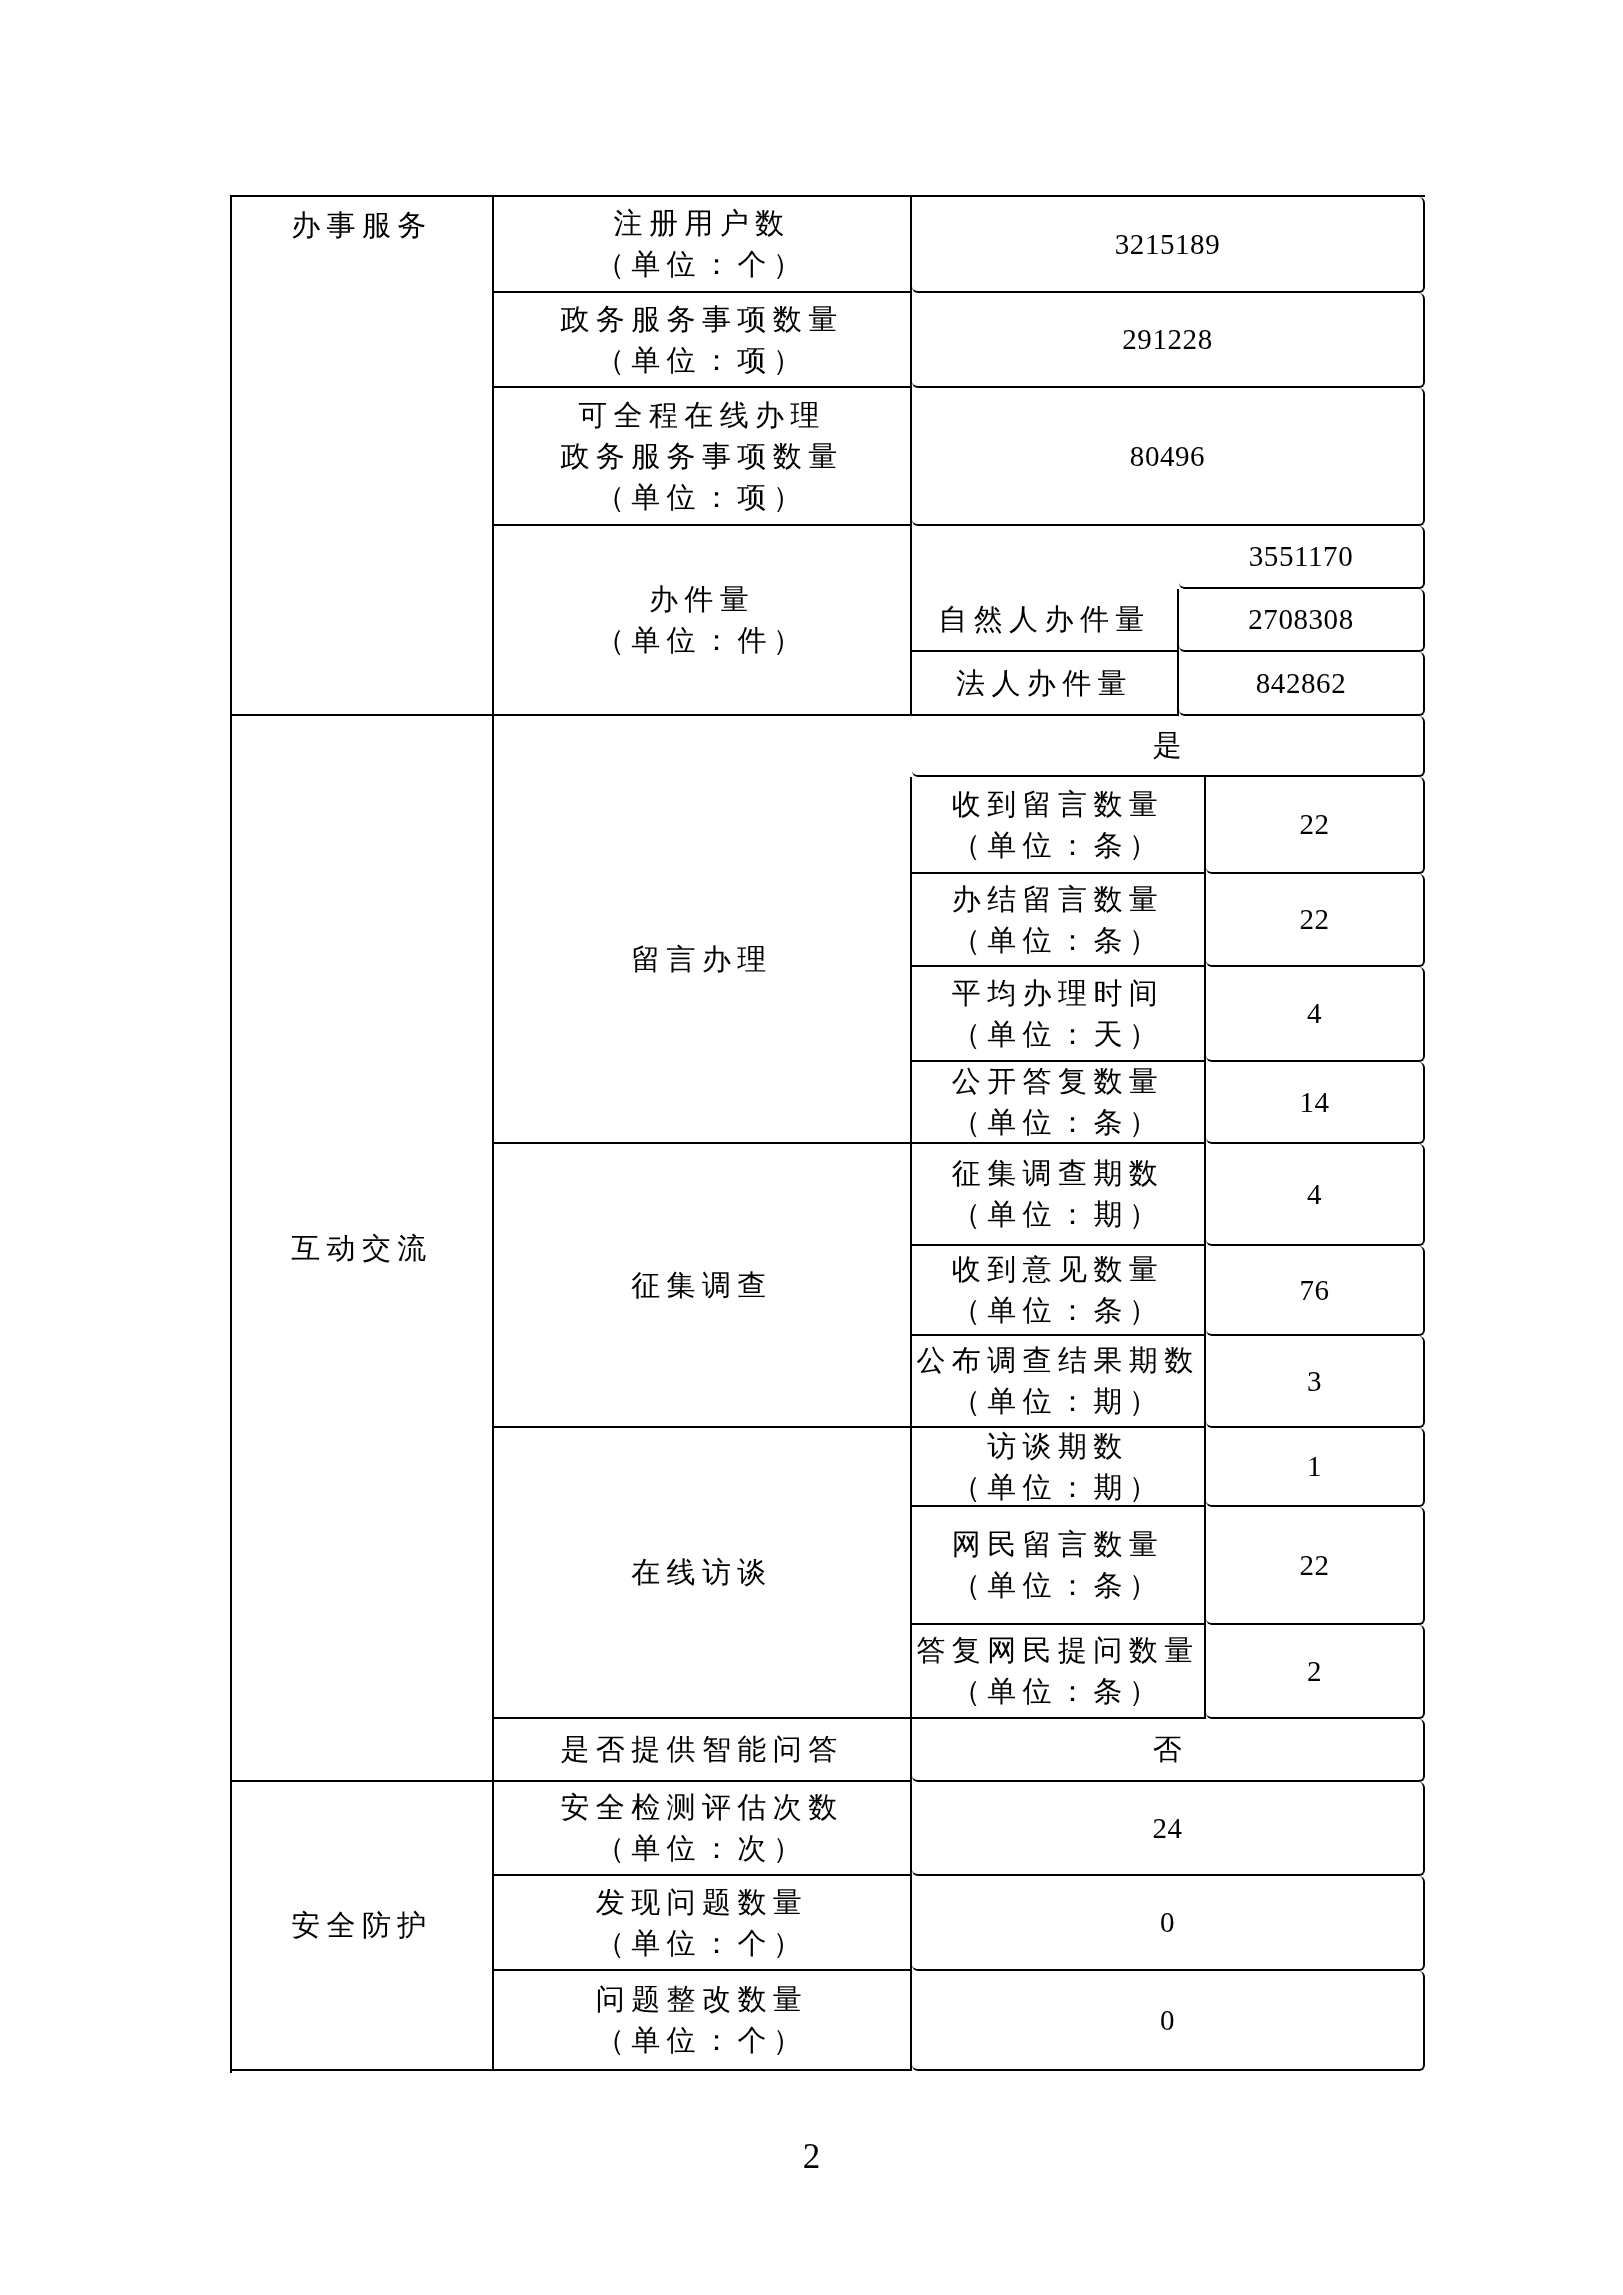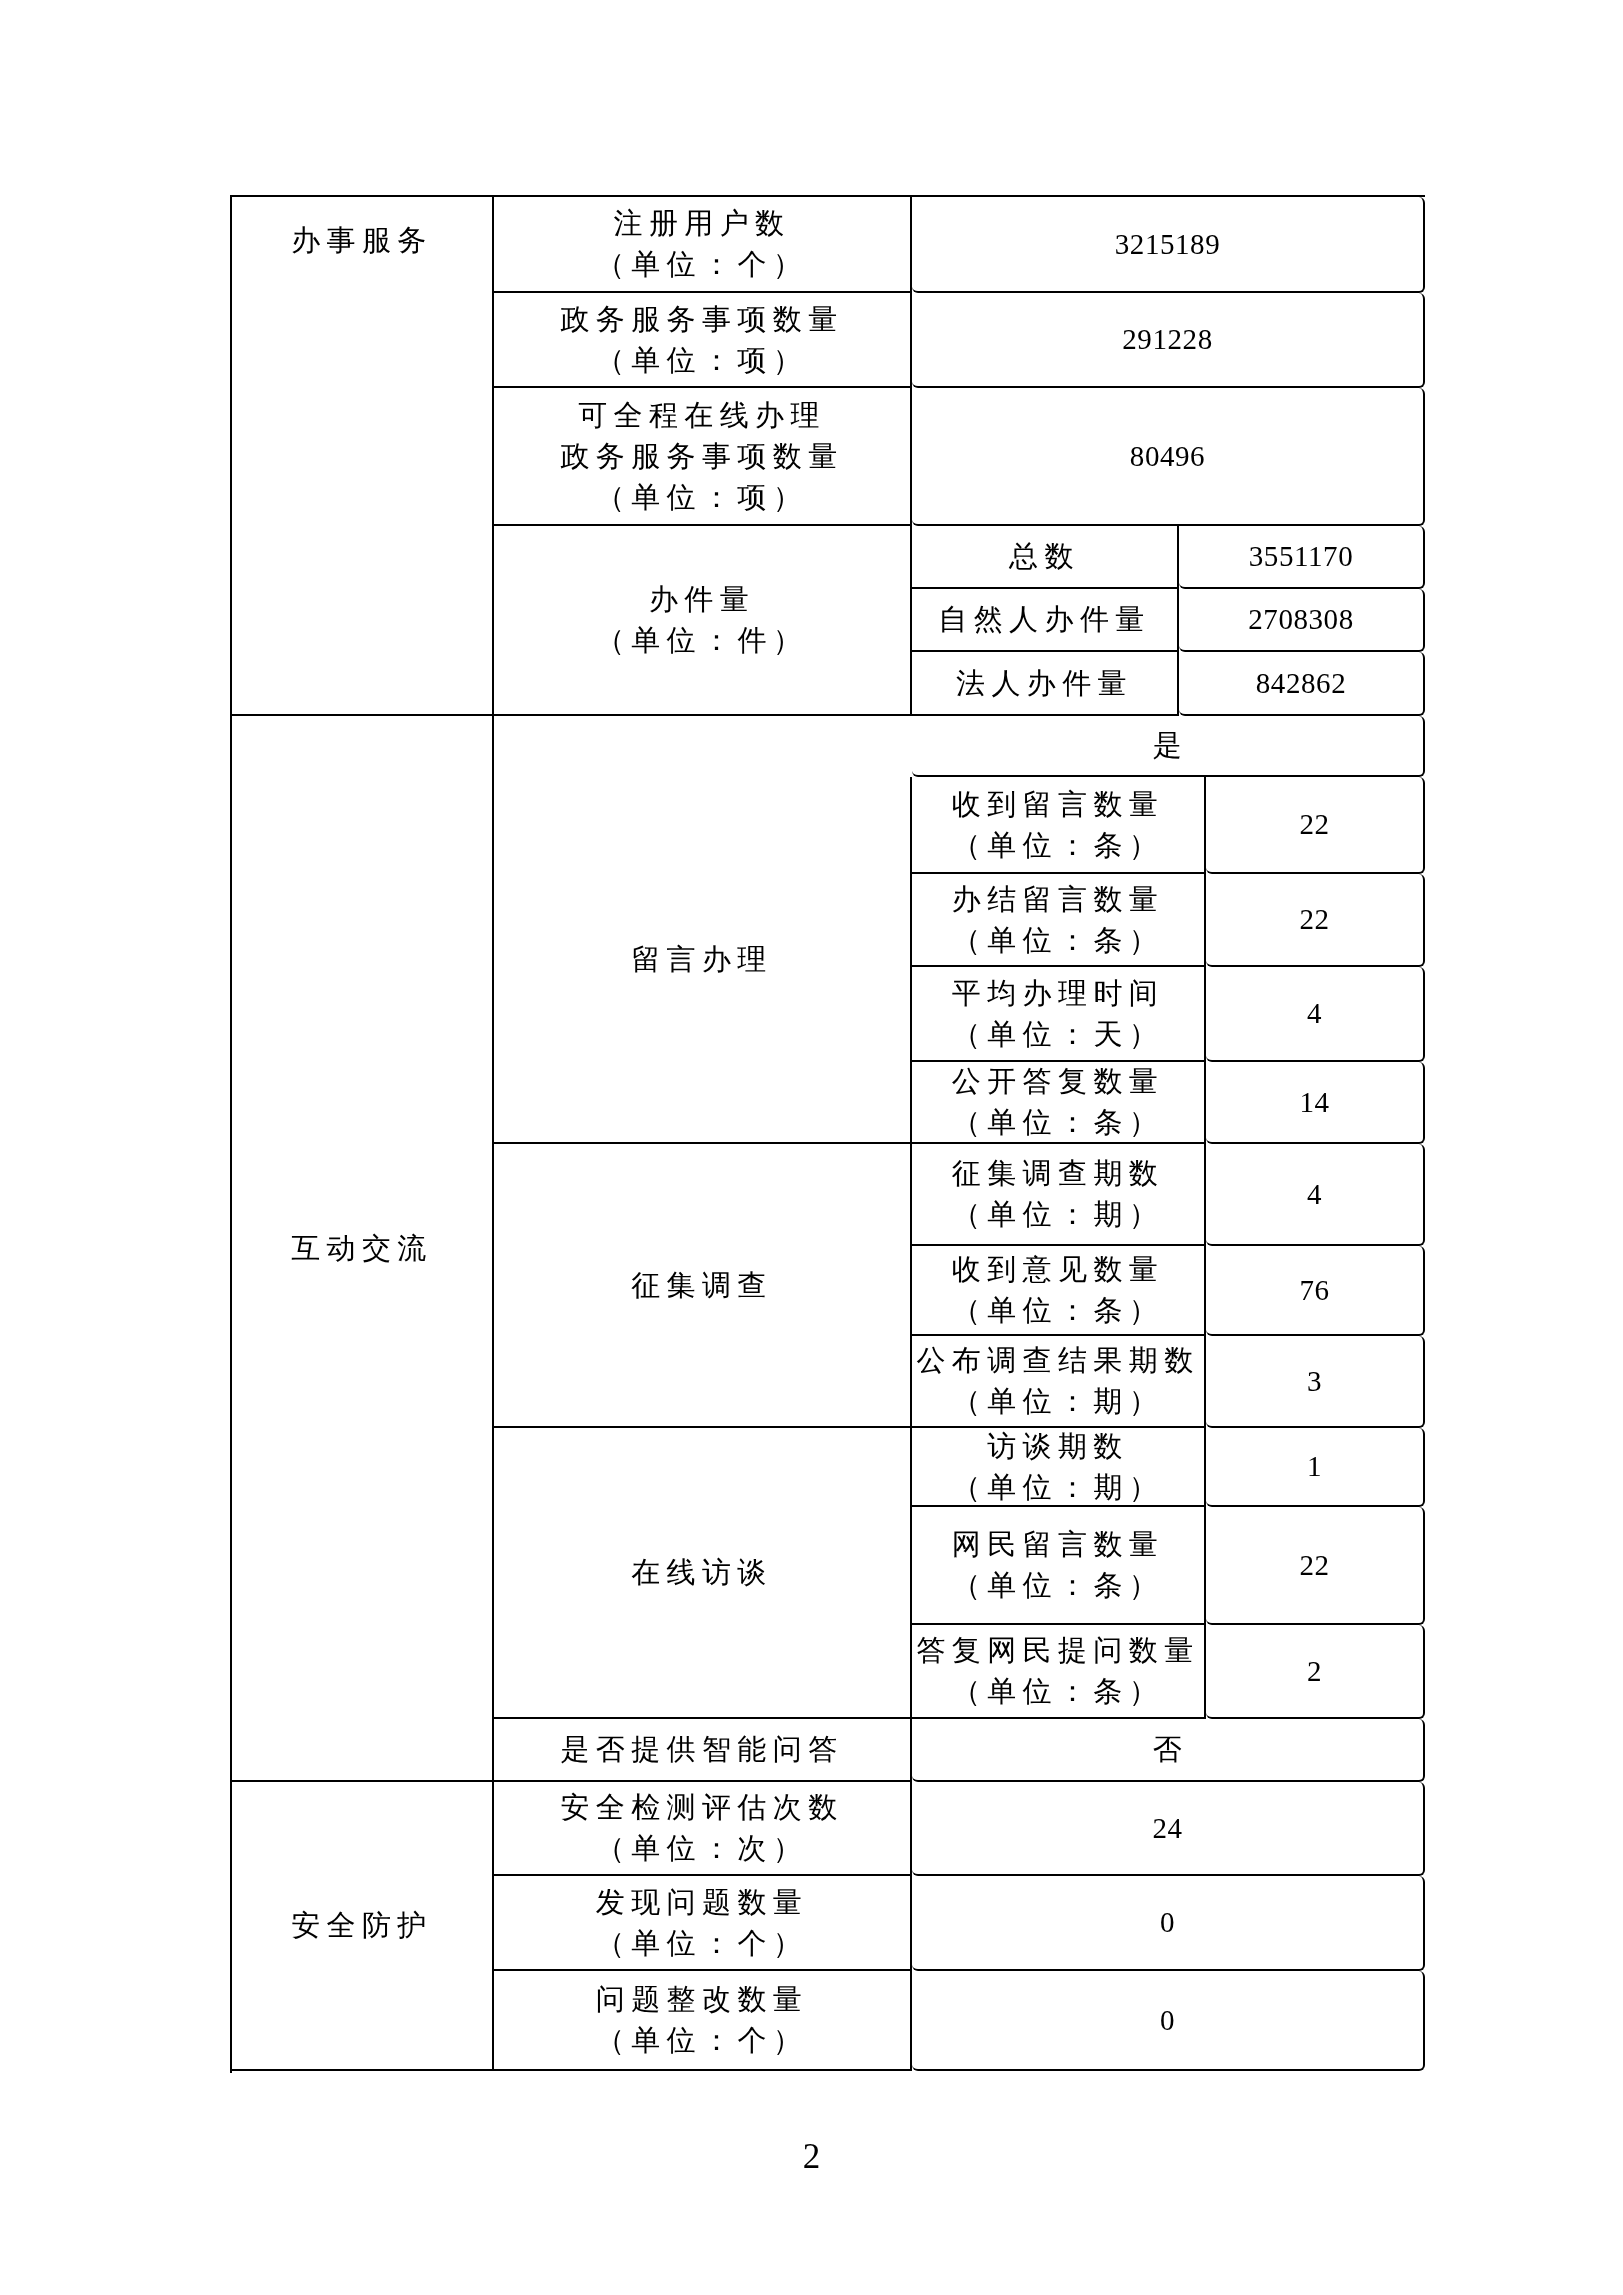--- a/index.html
+++ b/index.html
@@ -43,21 +43,21 @@
   }
   .cell.label, .cell.group {
     letter-spacing: 0.22em;
   }
   .cell.value {
     letter-spacing: 0.02em;
     border-radius: 6px;
   }
   .cell.top {
     align-items: flex-start;
-    padding-top: 23px;
+    padding-top: 8px;
   }
   .page-number {
     position: absolute;
     left: 0;
     right: 0;
     top: 2138px;
     text-align: center;
     font-size: 35px;
     line-height: 38px;
   }
@@ -73,21 +73,20 @@
       <div class="cell value" style="grid-area: 1 / 3 / span 1 / span 3;">3215189</div>
       <div class="cell label" style="grid-area: 2 / 2 / span 1 / span 1;">政务服务事项数量
 （单位：项）</div>
       <div class="cell value" style="grid-area: 2 / 3 / span 1 / span 3;">291228</div>
       <div class="cell label" style="grid-area: 3 / 2 / span 1 / span 1;">可全程在线办理
 政务服务事项数量
 （单位：项）</div>
       <div class="cell value" style="grid-area: 3 / 3 / span 1 / span 3;">80496</div>
       <div class="cell label" style="grid-area: 4 / 2 / span 3 / span 1;">办件量
 （单位：件）</div>
-      <div class="cell label" style="grid-area: 4 / 3 / span 1 / span 1;">总数</div>
       <div class="cell value" style="grid-area: 4 / 4 / span 1 / span 2;">3551170</div>
       <div class="cell label" style="grid-area: 5 / 3 / span 1 / span 1;">自然人办件量</div>
       <div class="cell value" style="grid-area: 5 / 4 / span 1 / span 2;">2708308</div>
       <div class="cell label" style="grid-area: 6 / 3 / span 1 / span 1;">法人办件量</div>
       <div class="cell value" style="grid-area: 6 / 4 / span 1 / span 2;">842862</div>
       <div class="cell group" style="grid-area: 7 / 1 / span 12 / span 1;">互动交流</div>
       <div class="cell value" style="grid-area: 7 / 3 / span 1 / span 3;">是</div>
       <div class="cell label" style="grid-area: 8 / 2 / span 4 / span 1;">留言办理</div>
       <div class="cell label" style="grid-area: 8 / 3 / span 1 / span 2;">收到留言数量
 （单位：条）</div>

